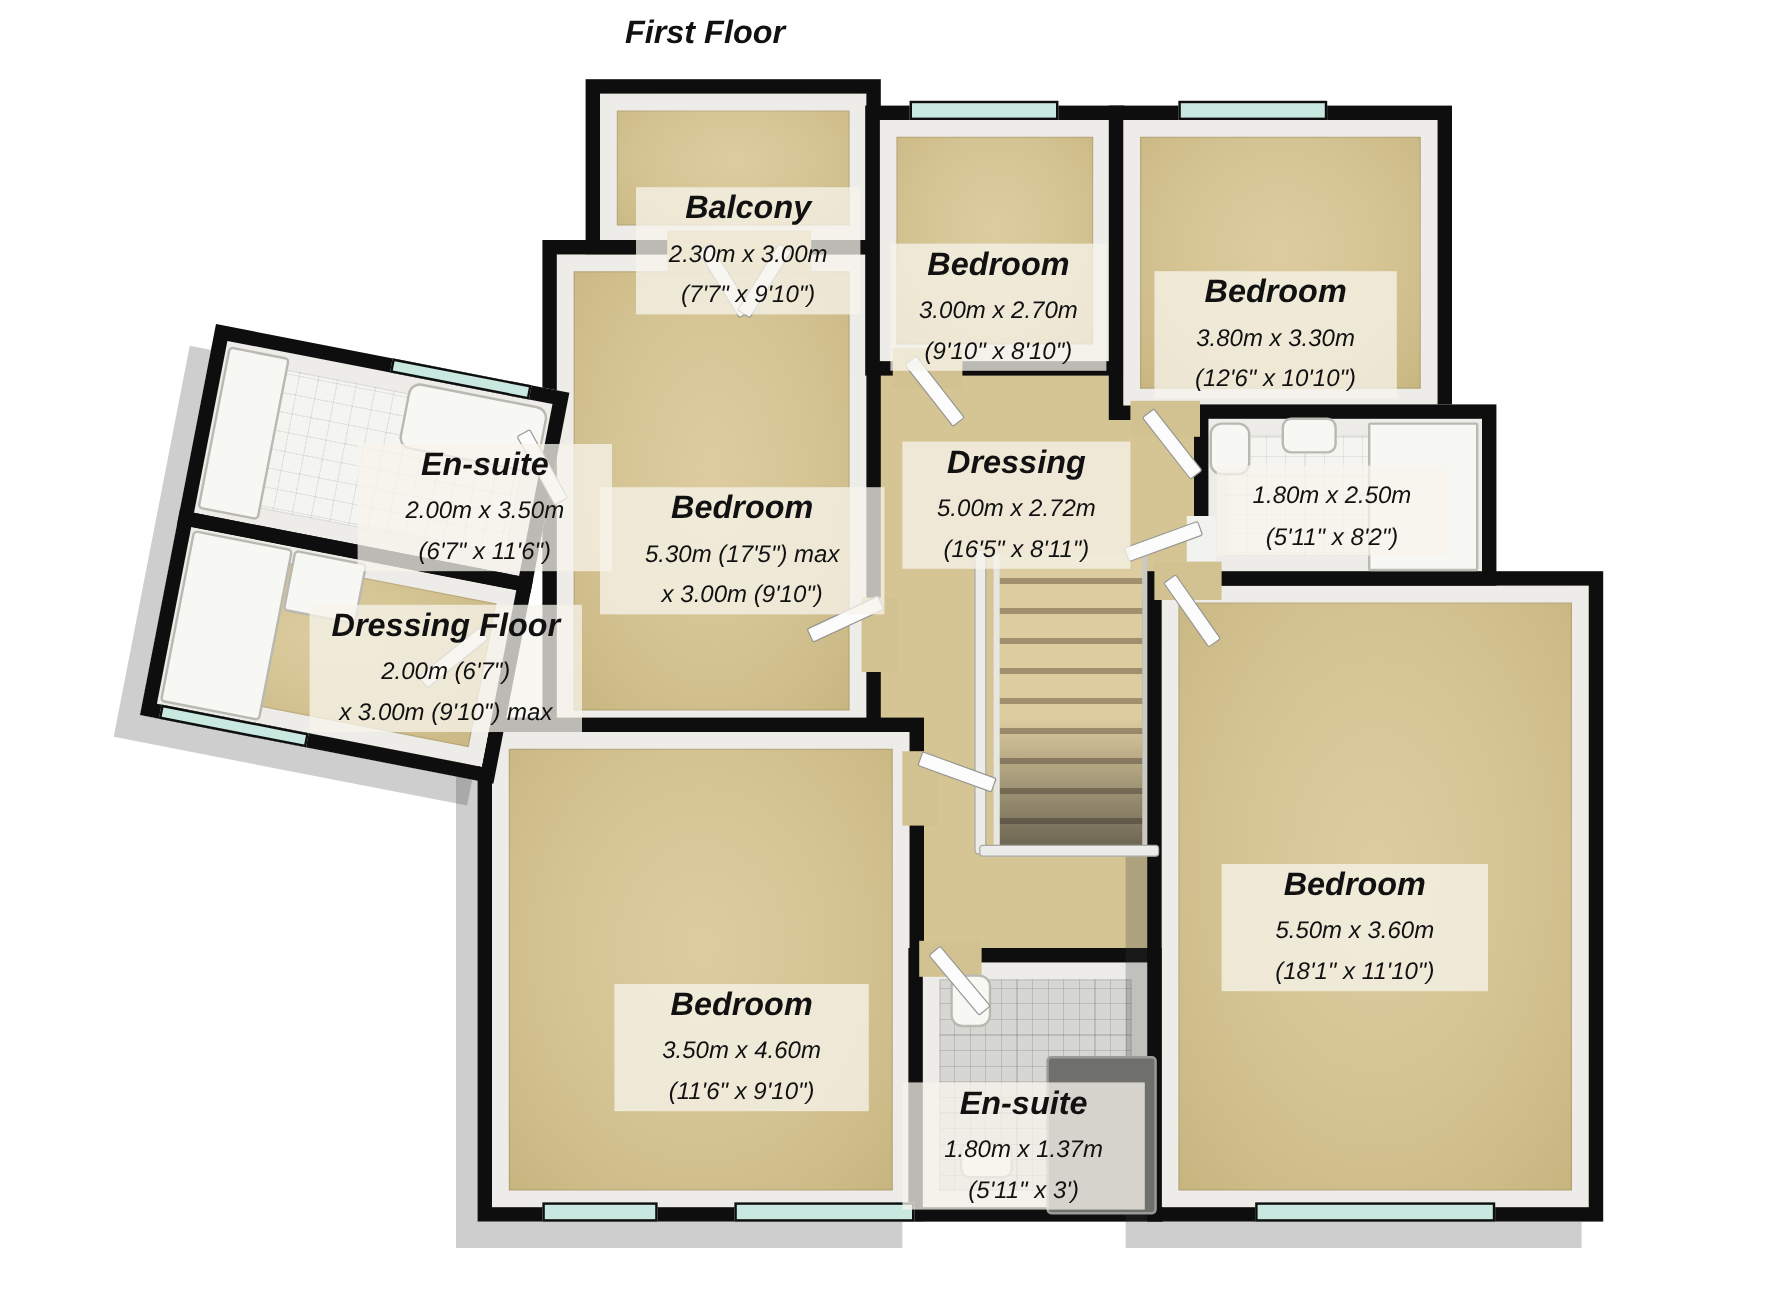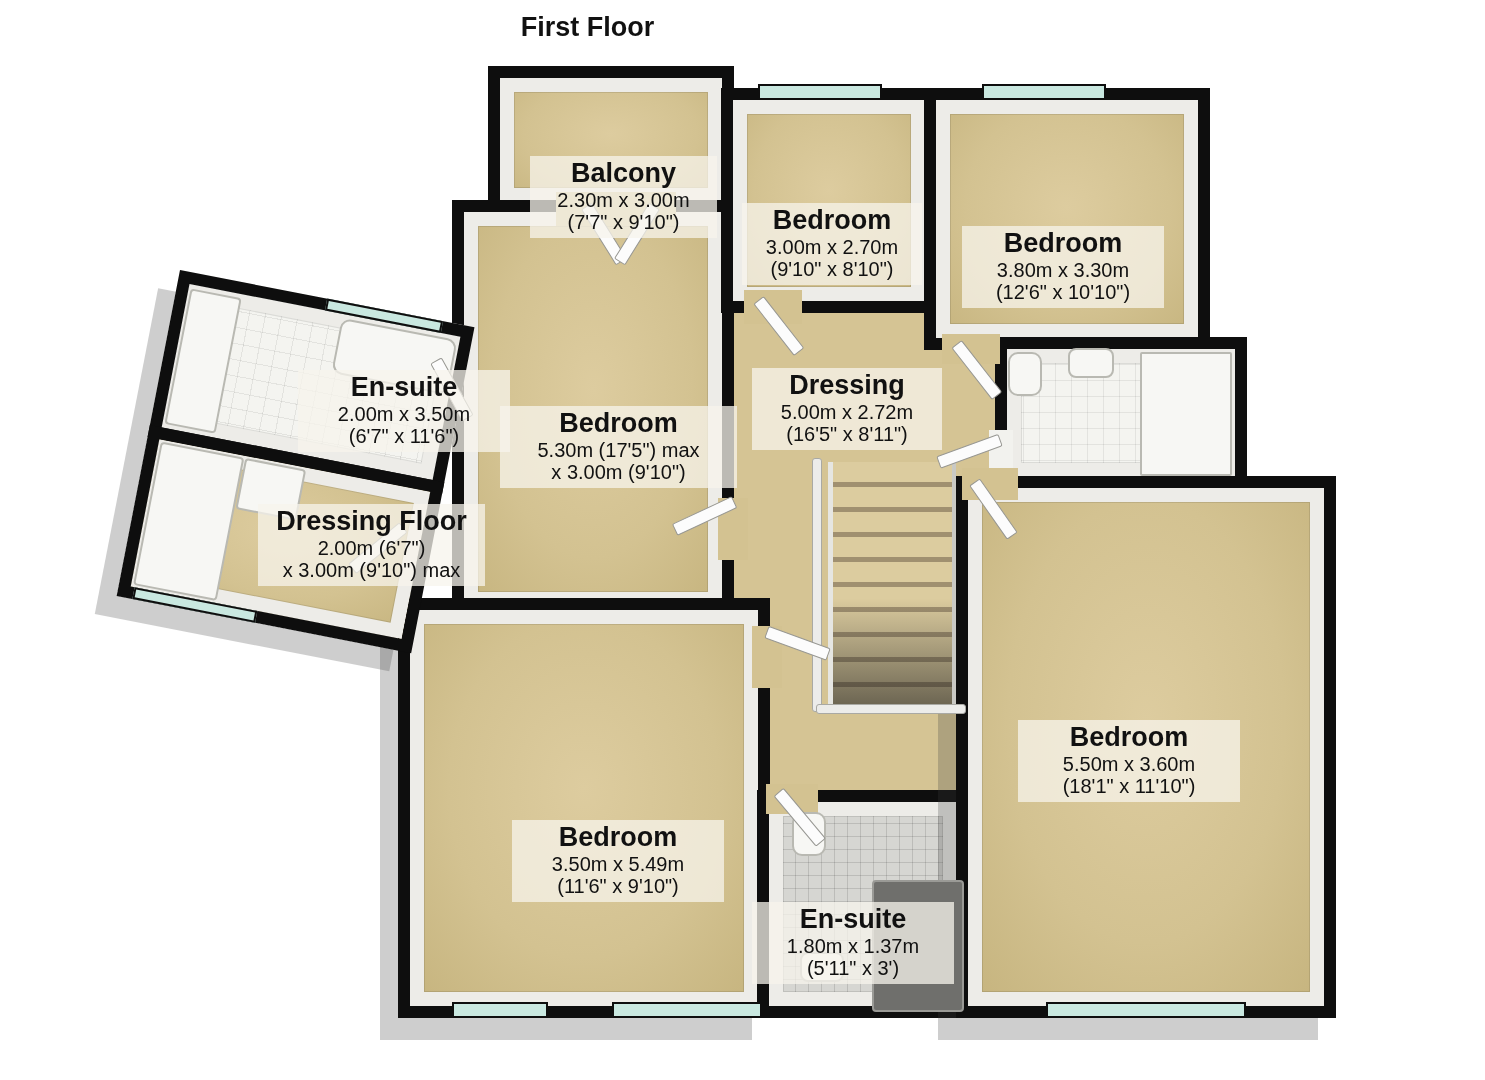--- a/index.html
+++ b/index.html
@@ -1,18 +1,18 @@
 <!DOCTYPE html>
 <html><head>
 <meta charset="utf-8">
 <style>
   html,body{margin:0;padding:0;background:#ffffff;}
   body{width:1485px;height:1080px;position:relative;overflow:hidden;
        font-family:"Liberation Sans", sans-serif;color:#111;}
-  #plan{position:absolute;left:0;top:0;width:1485px;height:1080px;}
+  #plan{position:absolute;left:0;top:0;width:1485px;height:1080px;font-style:italic;}
 
   .abs{position:absolute;}
   .room{position:absolute;box-sizing:border-box;border:12px solid #0e0e0e;
         box-shadow:inset 0 0 0 14px #edece8, inset 0 0 0 15px rgba(0,0,0,0.10);z-index:1;}
   .floor{background:radial-gradient(ellipse at 50% 45%, #ddcc9f 0%, #d3c291 55%, #c5b37d 100%);}
   .flat{position:absolute;background:#d5c494;z-index:0;}
   .tileW{background:
       repeating-linear-gradient(0deg, rgba(0,0,0,0.07) 0 1px, transparent 1px 16px),
       repeating-linear-gradient(90deg, rgba(0,0,0,0.07) 0 1px, transparent 1px 16px),
       #f4f4f0;}
@@ -33,21 +33,21 @@
   .stairs{position:absolute;left:828px;top:462px;width:128px;height:248px;z-index:3;
       background:
         linear-gradient(to bottom, rgba(0,0,0,0) 55%, rgba(25,25,25,0.60) 100%),
         repeating-linear-gradient(to bottom, #dccc9f 0 20px, #a09070 20px 25px);
       border-left:5px solid #e6e6e2;border-right:4px solid #c9c9c4;box-sizing:border-box;}
   .rail{position:absolute;background:#ececea;border:1px solid #a9a9a4;box-sizing:border-box;z-index:4;border-radius:3px;}
 
   .lbl{position:absolute;z-index:10;text-align:center;background:rgba(247,244,236,0.75);
        padding:2px 6px 4px 6px;line-height:1.13;}
   .lbl .nm{display:block;font-size:27px;font-weight:bold;}
-  .lbl .dm{display:block;font-size:20px;}
+  .lbl .dm{display:block;font-size:20px;margin-top:12px;}
 
   .title{position:absolute;left:0;right:310px;top:12px;text-align:center;
          font-size:27px;font-weight:bold;z-index:10;}
   .subtitle{position:absolute;left:0;right:310px;top:46px;text-align:center;
          font-size:15px;z-index:10;}
 </style>
 </head>
 <body>
 
 <div id="plan">
@@ -144,30 +144,34 @@
     <span class="dm">5.30m (17'5") max</span>
     <span class="dm">x 3.00m (9'10")</span>
   </div>
 
   <div class="lbl" style="left:752px;top:368px;width:178px;">
     <span class="nm">Dressing</span>
     <span class="dm">5.00m x 2.72m</span>
     <span class="dm">(16'5" x 8'11")</span>
   </div>
 
+  <div class="lbl" style="left:1014px;top:388px;width:180px;">
+    <span class="dm">1.80m x 2.50m</span>
+    <span class="dm">(5'11" x 8'2")</span>
+  </div>
 
   <div class="lbl" style="left:258px;top:504px;width:215px;">
     <span class="nm">Dressing Floor</span>
     <span class="dm">2.00m (6'7")</span>
     <span class="dm">x 3.00m (9'10") max</span>
   </div>
 
   <div class="lbl" style="left:512px;top:820px;width:200px;">
     <span class="nm">Bedroom</span>
-    <span class="dm">3.50m x 5.49m</span>
+    <span class="dm">3.50m x 4.60m</span>
     <span class="dm">(11'6" x 9'10")</span>
   </div>
 
   <div class="lbl" style="left:1018px;top:720px;width:210px;">
     <span class="nm">Bedroom</span>
     <span class="dm">5.50m x 3.60m</span>
     <span class="dm">(18'1" x 11'10")</span>
   </div>
 
   <div class="lbl" style="left:752px;top:902px;width:190px;">

